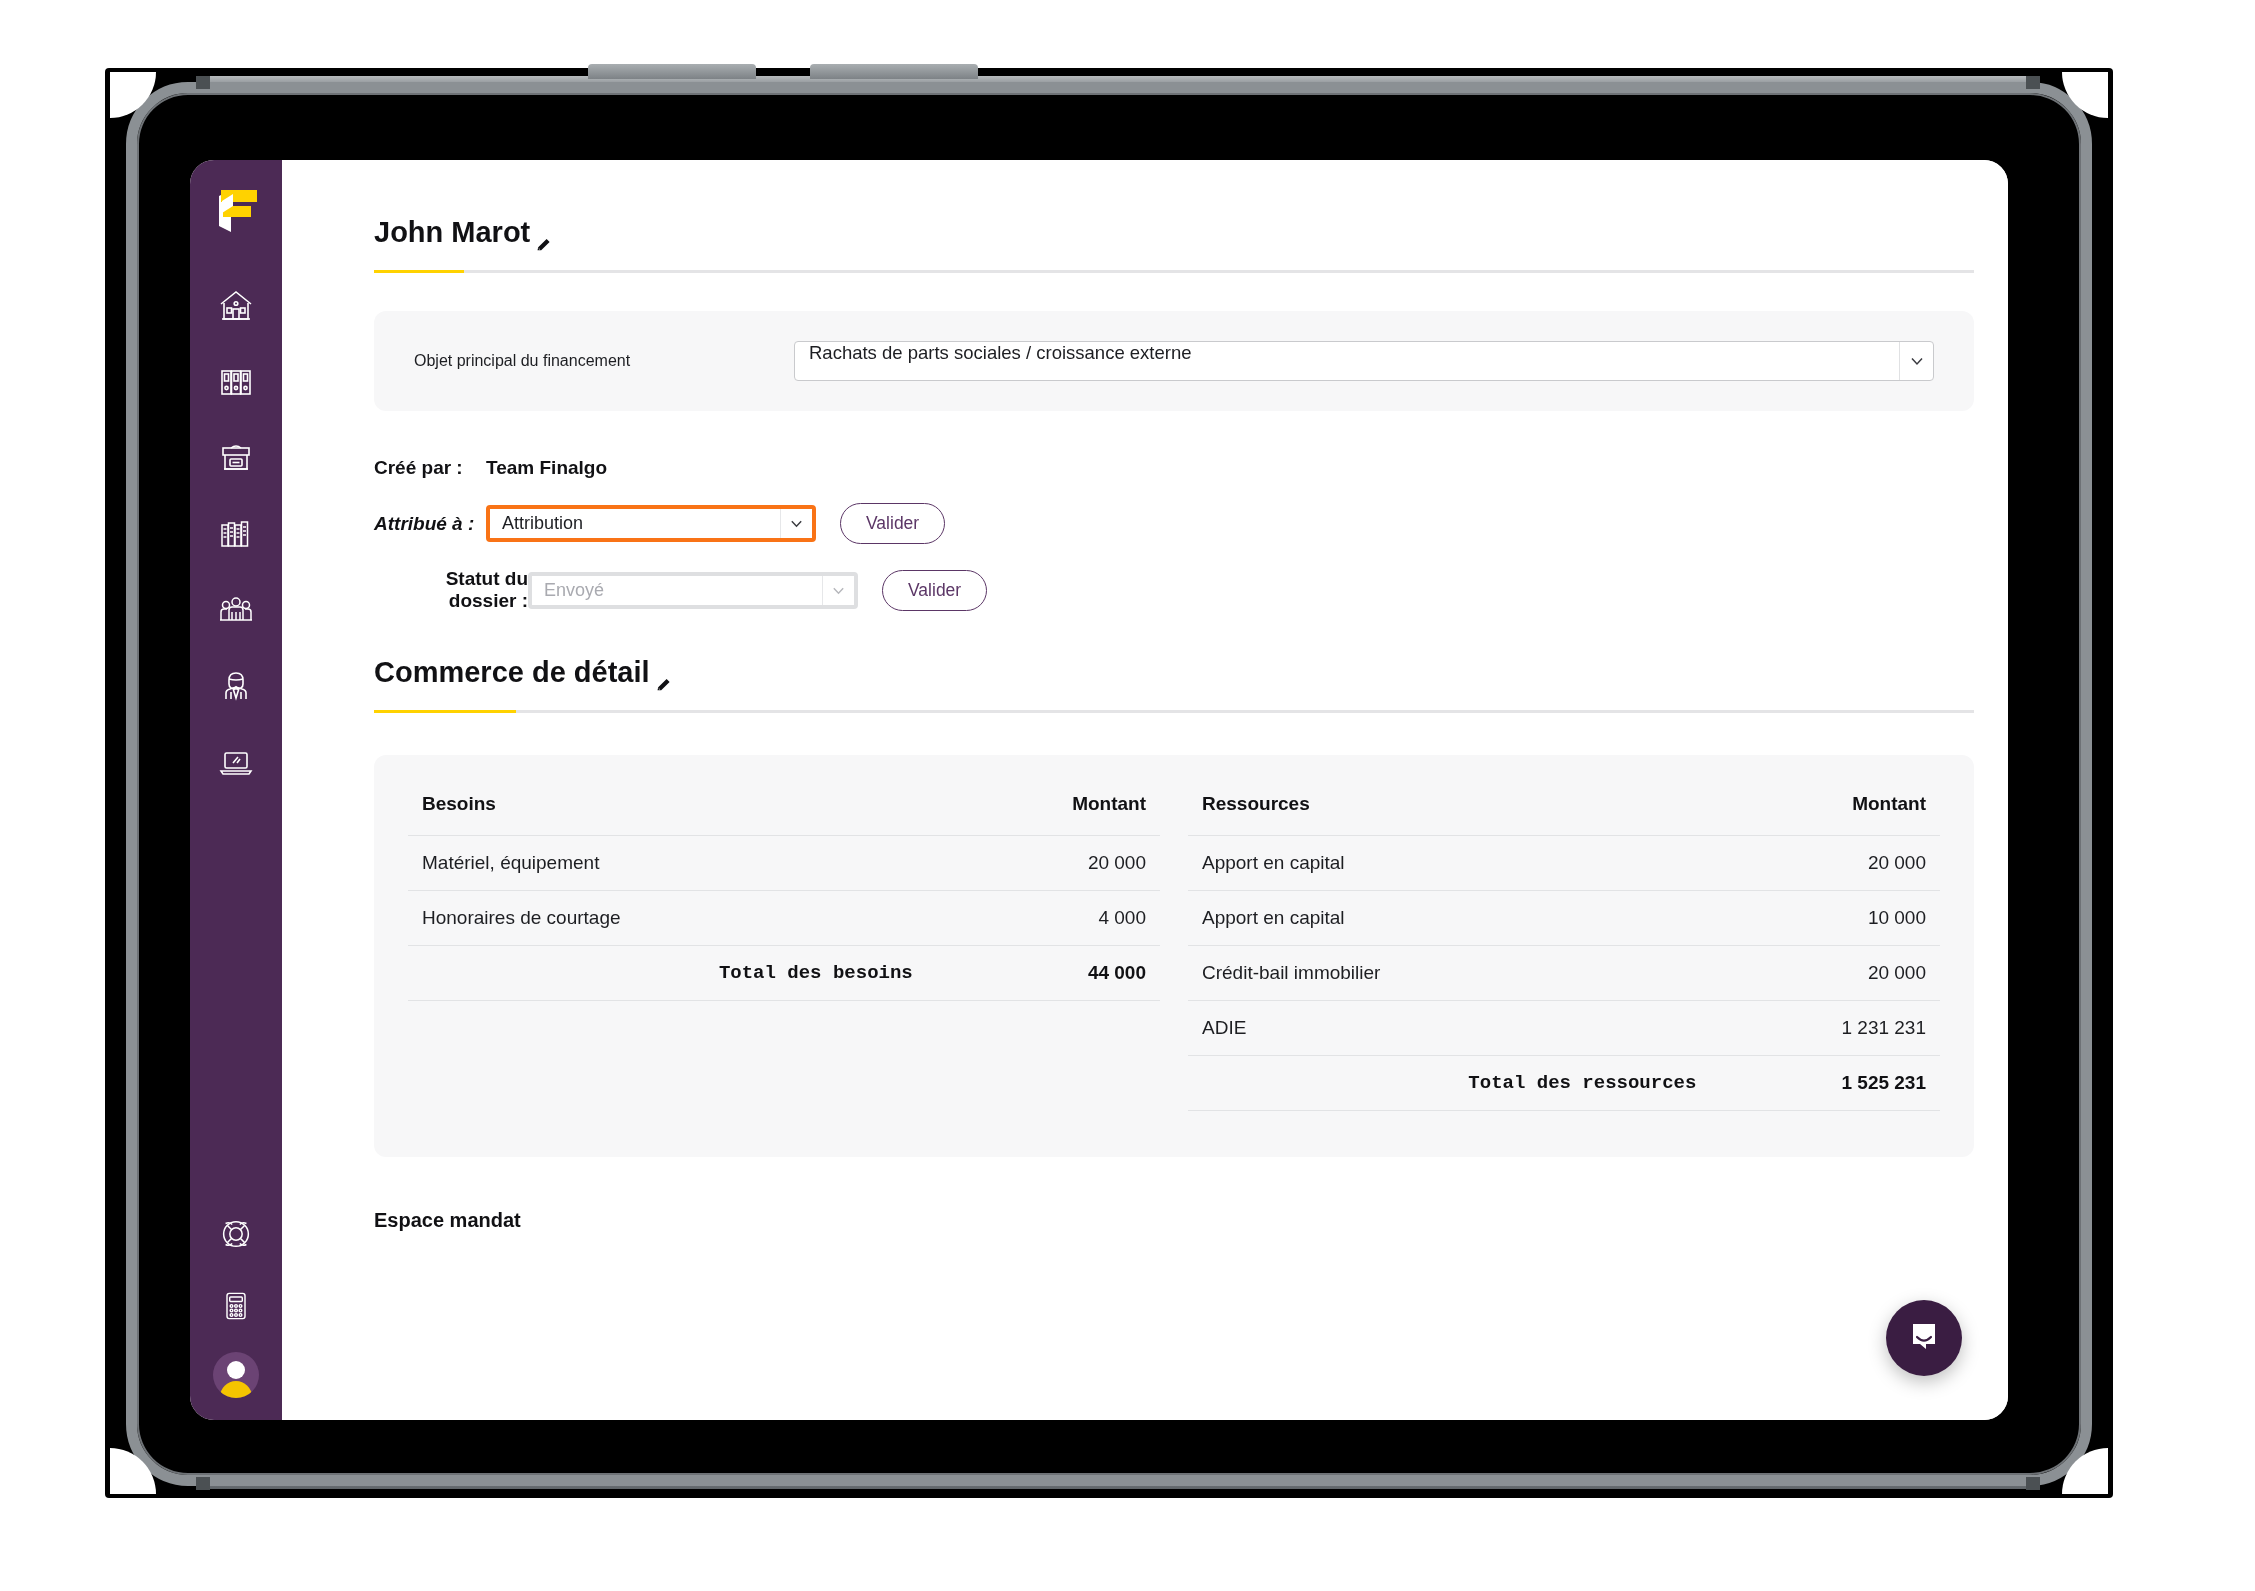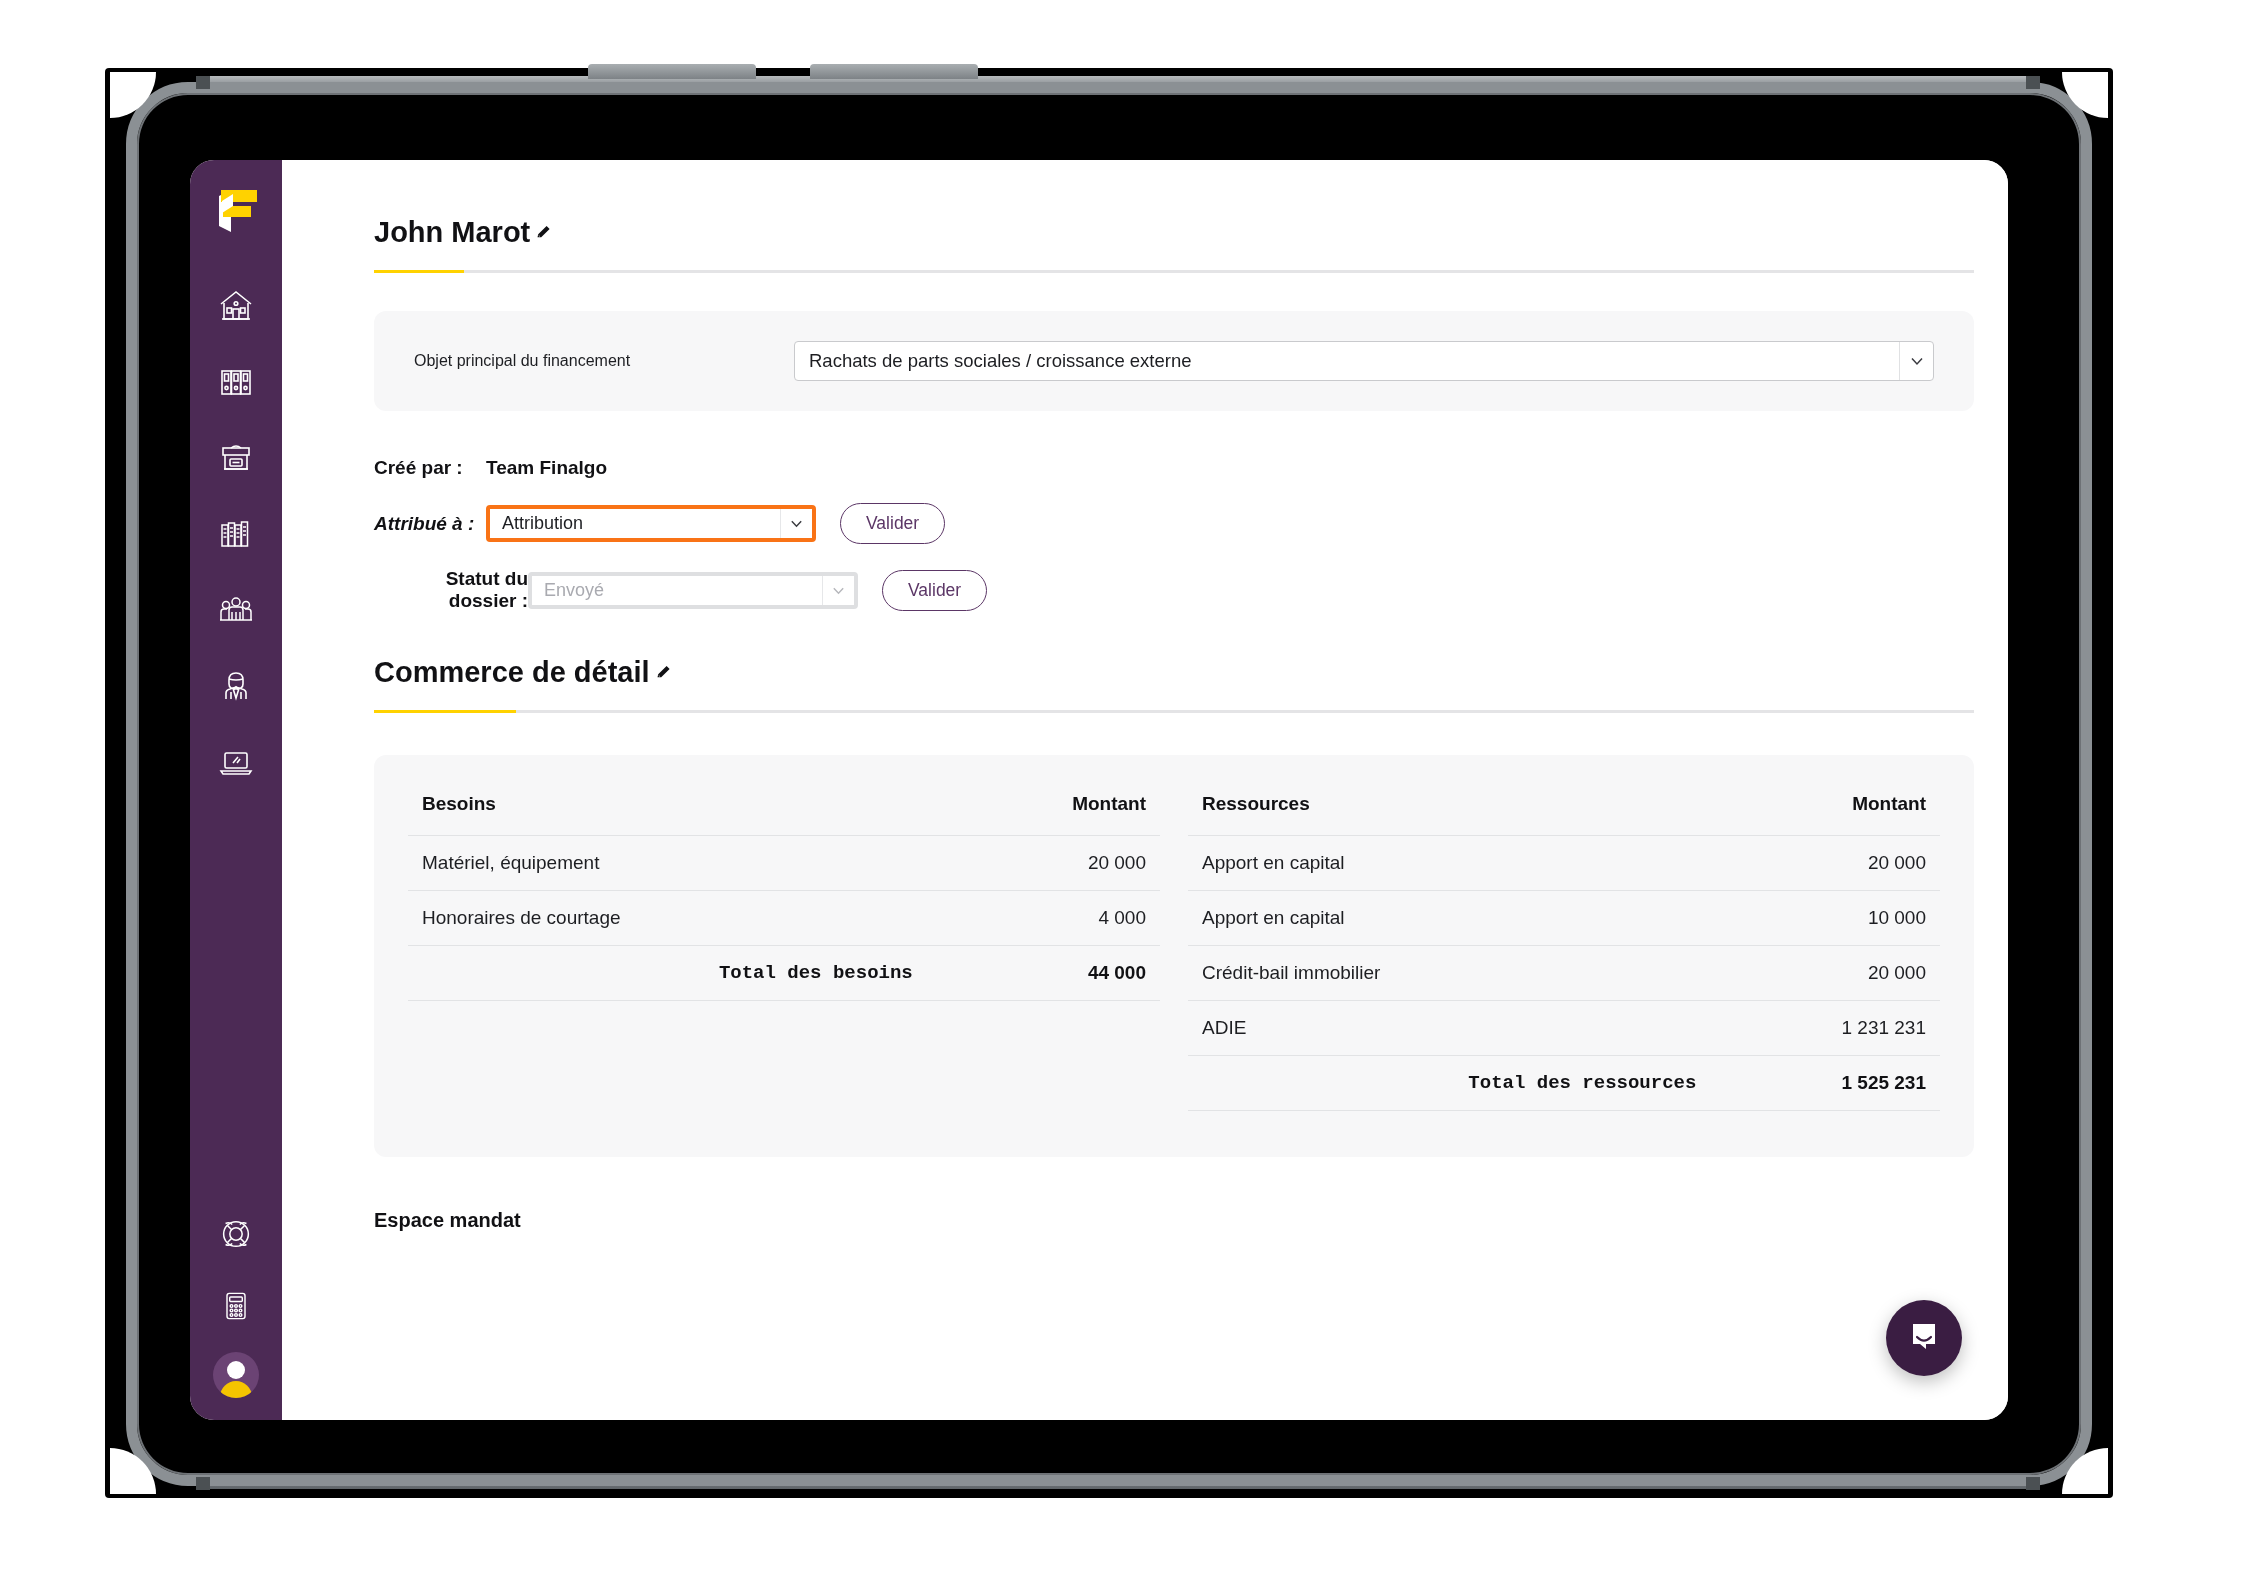--- a/index.html
+++ b/index.html
@@ -94,21 +94,21 @@
     position:relative; cursor:pointer; white-space:nowrap;
     letter-spacing:0.1px;
   }
   .tab.active::after {
     content:""; position:absolute; left:0; right:0; bottom:-2px;
     height:4px; background:#ffd200; border-radius:2px;
   }
 
   .section-title-wrap { padding:56px 0 0 92px; margin-right:34px; }
   .section-title {
-    display:inline-flex; align-items:flex-start; gap:4px;
+    display:inline-flex; align-items:flex-end; gap:4px;
     font-size:29px; font-weight:bold; color:#111114;
   }
   .pencil { width:20px; height:20px; display:inline-block; }
   .title-rule {
     margin-top:21px; height:3px; background:#e4e4e6; position:relative;
   }
   .title-rule::before {
     content:""; position:absolute; left:0; top:0; height:3px;
     width:90px; background:#ffd200;
   }
@@ -116,21 +116,21 @@
 
   .panel {
     margin:38px 34px 0 92px; background:#f7f7f8;
     border-radius:12px; padding:30px 40px;
     display:flex; align-items:center; min-height:96px;
   }
   .panel-label { font-size:16px; color:#1d1e22; flex:0 0 380px; }
   .select {
     position:relative; flex:1; height:40px; background:#ffffff;
     border:1px solid #c9cacd; border-radius:4px;
-    display:flex; align-items:center; padding:0 66px 0 14px;
+    display:flex; padding:0 66px 0 14px;
     font-size:18.5px; color:#1d1e22; cursor:pointer;
   }
   .select .chev {
     position:absolute; right:0; top:0; bottom:0; width:34px;
     border-left:1px solid #e0e1e3;
     display:flex; align-items:center; justify-content:center;
   }
 
   .meta { padding:46px 0 0 92px; }
   .meta-row { display:flex; align-items:center; margin-bottom:24px; }

